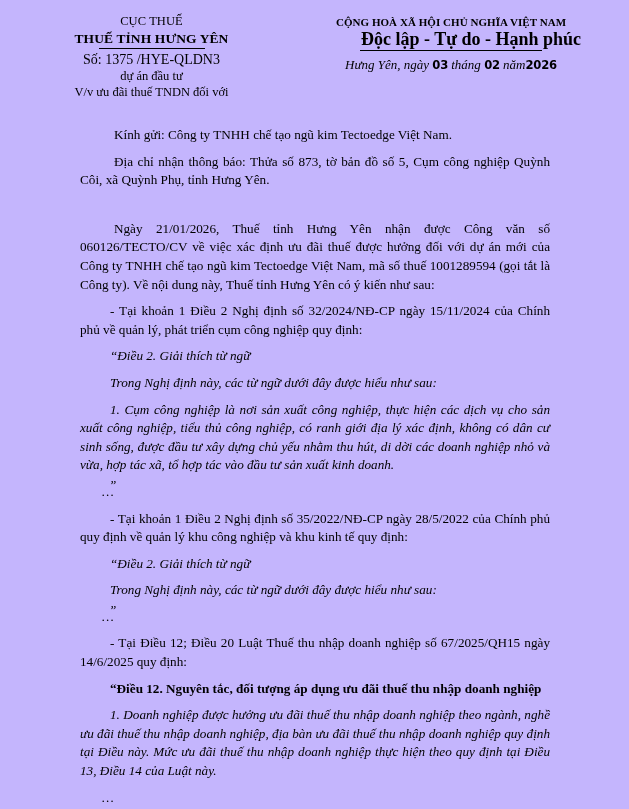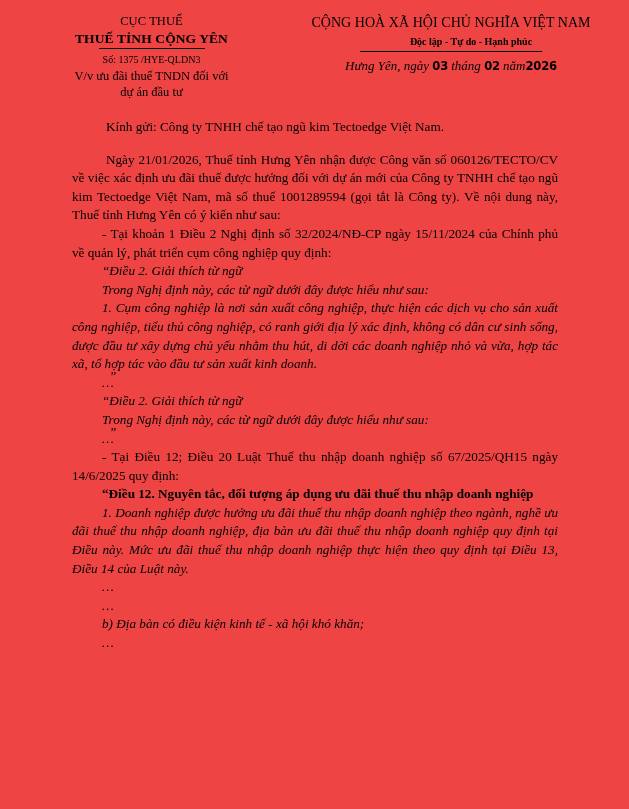--- a/index.html
+++ b/index.html
@@ -16,21 +16,21 @@
     color: #000000;
     -webkit-font-smoothing: antialiased;
   }
 
   .page {
     position: absolute;
     left: 0;
     top: 0;
     width: 629px;
     height: 809px;
-    background: #ef4444;
+    background: #c4b5fd;
   }
 
   
   .doc-header {
     position: absolute;
     left: 0;
     top: 14px;
     width: 629px;
     display: flex;
     flex-direction: row;
@@ -64,37 +64,37 @@
     display: inline-block;
     position: relative;
   }
   .agency-rule {
     width: 106px;
     height: 1.4px;
     background: #000;
     margin: 1px auto 3px auto;
   }
   .doc-number {
-    font-size: 10px;
+    font-size: 14px;
     line-height: 16px;
   }
   .doc-subject {
     font-size: 12.5px;
     line-height: 16px;
   }
 
   .nation-title {
-    font-size: 14px;
-    font-weight: normal;
+    font-size: 11px;
+    font-weight: bold;
     line-height: 17px;
     letter-spacing: 0.05px;
     white-space: nowrap;
   }
   .motto {
-    font-size: 10px;
+    font-size: 18px;
     font-weight: bold;
     line-height: 17px;
     display: inline-block;
     white-space: nowrap;
     margin-left: 40px;
   }
   .motto-rule {
     width: 182px;
     height: 1.4px;
     background: #000;
@@ -120,21 +120,21 @@
     position: absolute;
     left: 72px;
     top: 118px;
     width: 486px;
   }
 
   .p {
     font-size: 13.2px;
     line-height: 18.6px;
     text-align: justify;
-    margin: 0;
+    margin: 8px;
     text-indent: 0;
   }
   .p.indent {
     text-indent: 34px;
   }
   .p.indent-sm {
     text-indent: 30px;
   }
   .p.ital {
     font-style: italic;
@@ -167,56 +167,58 @@
 </head>
 <body>
 
 <div class="page">
 
   <div class="doc-header">
 
     <div class="header-left">
       <div class="agency-top">CỤC THUẾ</div>
       <div>
-        <span class="agency-name">THUẾ TỈNH CỘNG YÊN</span>
+        <span class="agency-name">THUẾ TỈNH HƯNG YÊN</span>
       </div>
       <div class="agency-rule"></div>
       <div class="doc-number">Số: 1375 /HYE-QLDN3</div>
+      <div class="doc-subject">dự án đầu tư</div>
       <div class="doc-subject">V/v ưu đãi thuế TNDN đối với</div>
-      <div class="doc-subject">dự án đầu tư</div>
     </div>
 
     <div class="header-right">
       <div class="nation-title">CỘNG HOÀ XÃ HỘI CHỦ NGHĨA VIỆT NAM</div>
       <div>
         <span class="motto">Độc lập - Tự do - Hạnh phúc</span>
       </div>
       <div class="motto-rule"></div>
       <div class="date-line"><span>Hưng Yên, ngày</span>&nbsp;<span class="date-num">03</span>&nbsp;<span>tháng</span>&nbsp;<span class="date-num">02</span>&nbsp;<span>năm</span><span class="date-num">2026</span></div>
     </div>
 
   </div>
 
   <div class="doc-body">
 
     <p class="p indent nojustify">Kính gửi: Công ty TNHH chế tạo ngũ kim Tectoedge Việt Nam.</p>
+    <p class="p indent">Địa chỉ nhận thông báo: Thửa số 873, tờ bản đồ số 5, Cụm công nghiệp Quỳnh Côi, xã Quỳnh Phụ, tỉnh Hưng Yên.</p>
 
     <div class="spacer-4"></div>
     <div class="spacer-4"></div>
     <div class="spacer-4"></div>
     <div class="spacer-2"></div>
 
     <p class="p indent">Ngày 21/01/2026, Thuế tỉnh Hưng Yên nhận được Công văn số 060126/TECTO/CV về việc xác định ưu đãi thuế được hưởng đối với dự án mới của Công ty TNHH chế tạo ngũ kim Tectoedge Việt Nam, mã số thuế 1001289594 (gọi tắt là Công ty). Về nội dung này, Thuế tỉnh Hưng Yên có ý kiến như sau:</p>
 
     <p class="p indent-sm">- Tại khoản 1 Điều 2 Nghị định số 32/2024/NĐ-CP ngày 15/11/2024 của Chính phủ về quản lý, phát triển cụm công nghiệp quy định:</p>
     <p class="p indent-sm ital nojustify">“Điều 2. Giải thích từ ngữ</p>
     <p class="p indent-sm ital nojustify">Trong Nghị định này, các từ ngữ dưới đây được hiểu như sau:</p>
     <p class="p indent-sm ital">1. Cụm công nghiệp là nơi sản xuất công nghiệp, thực hiện các dịch vụ cho sản xuất công nghiệp, tiểu thủ công nghiệp, có ranh giới địa lý xác định, không có dân cư sinh sống, được đầu tư xây dựng chủ yếu nhằm thu hút, di dời các doanh nghiệp nhỏ và vừa, hợp tác xã, tổ hợp tác vào đầu tư sản xuất kinh doanh.</p>
     <div class="ellipsis"><span class="quote">”</span><span>…</span></div>
 
+    <p class="p indent-sm">- Tại khoản 1 Điều 2 Nghị định số 35/2022/NĐ-CP ngày 28/5/2022 của Chính phủ quy định về quản lý khu công nghiệp và khu kinh tế quy định:</p>
     <p class="p indent-sm ital nojustify">“Điều 2. Giải thích từ ngữ</p>
     <p class="p indent-sm ital nojustify">Trong Nghị định này, các từ ngữ dưới đây được hiểu như sau:</p>
     <div class="ellipsis"><span class="quote">”</span><span>…</span></div>
 
     <p class="p indent-sm">- Tại Điều 12; Điều 20 Luật Thuế thu nhập doanh nghiệp số 67/2025/QH15 ngày 14/6/2025 quy định:</p>
     <p class="p indent-sm bolditalic">“Điều 12. Nguyên tắc, đối tượng áp dụng ưu đãi thuế thu nhập doanh nghiệp</p>
     <p class="p indent-sm ital">1. Doanh nghiệp được hưởng ưu đãi thuế thu nhập doanh nghiệp theo ngành, nghề ưu đãi thuế thu nhập doanh nghiệp, địa bàn ưu đãi thuế thu nhập doanh nghiệp quy định tại Điều này. Mức ưu đãi thuế thu nhập doanh nghiệp thực hiện theo quy định tại Điều 13, Điều 14 của Luật này.</p>
     <div class="ellipsis"><span>…</span></div>
     <div class="ellipsis"><span>…</span></div>
     <p class="p indent-sm ital nojustify">b) Địa bàn có điều kiện kinh tế - xã hội khó khăn;</p>

